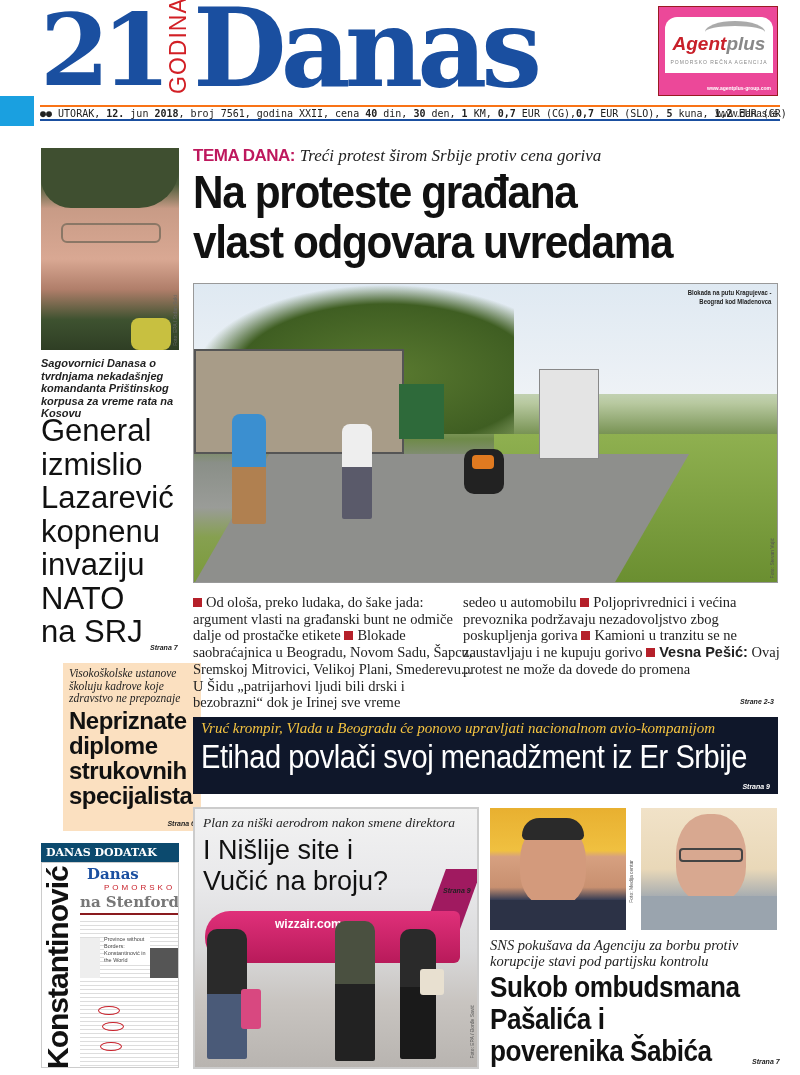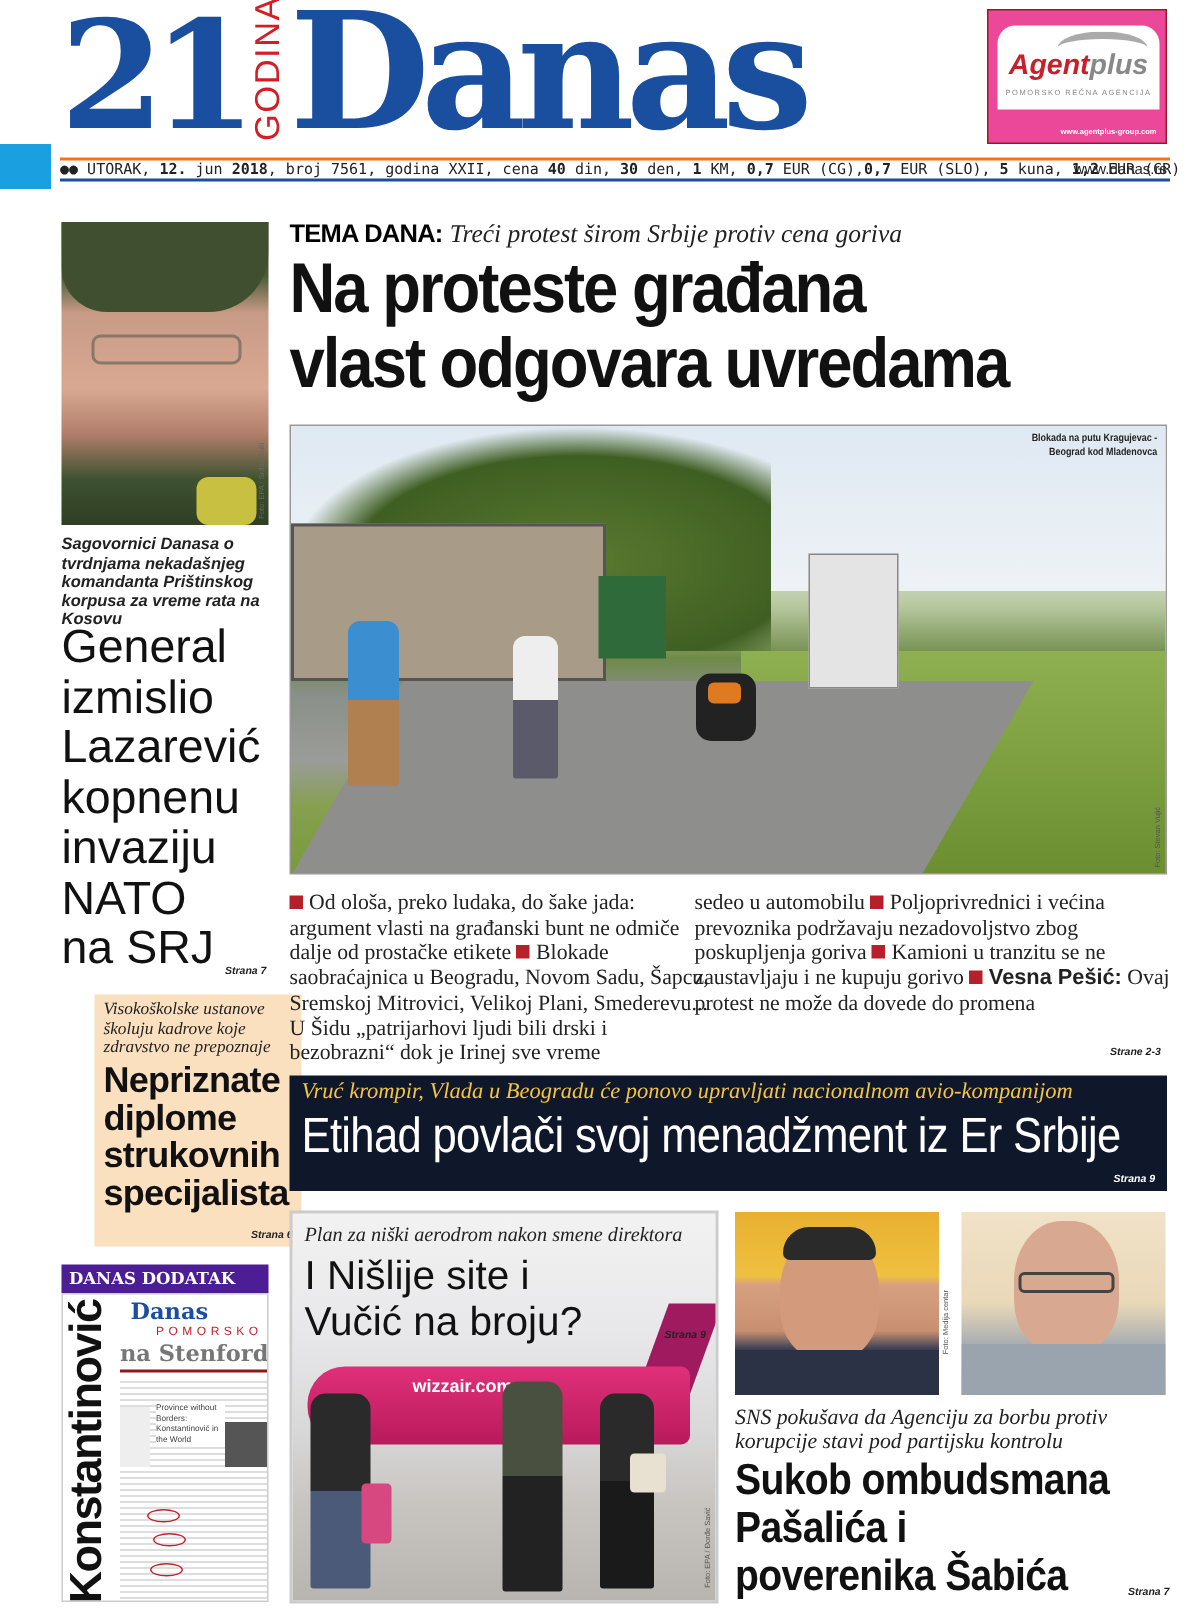--- a/index.html
+++ b/index.html
@@ -30,37 +30,37 @@
   .gen-photo .beret { position: absolute; left: 0; top: 0; width: 138px; height: 60px; background: #3f4f30; border-radius: 0 0 40px 30px; }
   .gen-photo .glasses { position: absolute; left: 20px; top: 75px; width: 100px; height: 20px; border: 2px solid #8a7766; border-radius: 6px; }
   .gen-photo .mic { position: absolute; left: 90px; top: 170px; width: 40px; height: 32px; background: #c8c040; border-radius: 8px; }
   .photo-credit-v { font-size: 5px; color: #666; writing-mode: vertical-rl; transform: rotate(180deg); }
   .gen-kicker { left: 41px; top: 357px; width: 150px; font-family: "Liberation Sans", sans-serif; font-style: italic; font-weight: bold; font-size: 11px; line-height: 12.5px; color: #222; }
   .gen-headline { left: 41px; top: 414px; width: 150px; font-family: "Liberation Sans", sans-serif; font-size: 31px; line-height: 33.5px; color: #111; }
   .strana { font-family: "Liberation Sans", sans-serif; font-style: italic; font-weight: bold; font-size: 7px; color: #222; }
   .diploma-box { left: 41px; top: 663px; width: 138px; height: 168px; background: #fbe0c0; padding: 4px 6px; margin-left: 22px; }
   .diploma-kicker { font-family: "Liberation Serif", serif; font-style: italic; font-size: 11.5px; line-height: 12.5px; color: #222; }
   .diploma-headline { font-family: "Liberation Sans", sans-serif; font-weight: bold; font-size: 24px; line-height: 25px; color: #111; margin-top: 3px; letter-spacing: -0.5px; }
-  .dodatak-header { left: 41px; top: 843px; width: 138px; height: 19px; background: #4c1d95; color: #fff; font-family: "DejaVu Serif", serif; font-weight: bold; font-size: 11px; line-height: 19px; padding-left: 5px; }
+  .dodatak-header { left: 41px; top: 843px; width: 138px; height: 19px; background: #0c4a6e; color: #fff; font-family: "DejaVu Serif", serif; font-weight: bold; font-size: 11px; line-height: 19px; padding-left: 5px; }
   .dodatak-body { left: 41px; top: 862px; width: 138px; height: 206px; background: #fff; border: 1px solid #ccc; overflow: hidden; }
   .kons-v { position: absolute; left: 0; top: 0; width: 32px; height: 206px; }
   .kons-v span { position: absolute; left: 0; bottom: 0; transform: rotate(-90deg); transform-origin: 0 0; width: 206px; font-family: "Liberation Sans", sans-serif; font-weight: bold; font-size: 30px; line-height: 32px; color: #111; letter-spacing: -1px; top: 206px; }
   .dod-danas { position: absolute; left: 45px; top: 2px; font-family: "DejaVu Serif", serif; font-weight: bold; font-size: 15px; color: #1a4fa0; }
   .dod-specijal { position: absolute; left: 62px; top: 20px; font-size: 8px; letter-spacing: 3px; color: #c8202a; }
   .dod-stenford { position: absolute; left: 38px; top: 30px; font-family: "DejaVu Serif", serif; font-weight: bold; font-size: 15px; color: #777; white-space: nowrap; }
   .dod-redline { position: absolute; left: 38px; top: 50px; width: 98px; height: 2px; background: #8a1a1e; }
   .dod-page { position: absolute; left: 38px; top: 55px; width: 98px; height: 148px; background: repeating-linear-gradient(180deg, #fff 0px, #fff 3px, #ddd 3px, #ddd 4px); }
   .dod-page .pic { position: absolute; left: 70px; top: 30px; width: 28px; height: 30px; background: #555; }
   .dod-page .side { position: absolute; left: 0; top: 20px; width: 20px; height: 40px; background: #eee; }
   .dod-page .title { position: absolute; left: 24px; top: 18px; font-size: 5.5px; color: #444; width: 46px; line-height: 7px; background:#fff; }
   .circle { position: absolute; width: 22px; height: 9px; border: 1px solid #c8202a; border-radius: 50%; }
 
   
   .tema { left: 193px; top: 146px; font-size: 17px; line-height: 20px; white-space: nowrap; }
-  .tema .label { font-family: "Liberation Sans", sans-serif; font-weight: bold; color: #000000; letter-spacing: -0.5px; }
+  .tema .label { font-family: "Liberation Sans", sans-serif; font-weight: bold; color: #be185d; letter-spacing: -0.5px; }
   .tema .kicker { font-family: "Liberation Serif", serif; font-style: italic; color: #222; }
   .main-headline { left: 193px; top: 167px; width: 590px; font-family: "Liberation Sans", sans-serif; font-weight: bold; font-size: 47px; line-height: 50px; color: #111; letter-spacing: -1.5px; transform: scaleX(0.9); transform-origin: 0 0; white-space: nowrap; }
   .main-photo { left: 193px; top: 283px; width: 585px; height: 300px; overflow: hidden; background: linear-gradient(180deg, #cfe0ee 0%, #e6eef5 25%, #b8c9a0 40%, #6e8a48 52%, #8a8f88 60%, #9a9c98 75%, #86a050 85%, #7a9a3a 100%); border: 1px solid #999; }
   .main-photo .sky { position: absolute; left: 0; top: 0; width: 585px; height: 110px; background: linear-gradient(180deg, #dfe9f2, #eef2f6); }
   .main-photo .trees { position: absolute; left: 0; top: 0; width: 320px; height: 150px; background: radial-gradient(ellipse at 60% 60%, #5a7a30 0%, #3f5e22 55%, transparent 70%); }
   .main-photo .road { position: absolute; left: 0; top: 170px; width: 420px; height: 130px; background: #8e8f8c; transform: skewX(-30deg); transform-origin: 0 100%; }
   .main-photo .grass { position: absolute; left: 300px; top: 150px; width: 285px; height: 150px; background: linear-gradient(180deg, #8fb050, #6a8e30); }
   .main-photo .truck1 { position: absolute; left: 0; top: 65px; width: 210px; height: 105px; background: #a89c88; border: 2px solid #555; }
   .main-photo .truck2 { position: absolute; left: 205px; top: 100px; width: 45px; height: 55px; background: #2e6a3a; }
   .main-photo .truck3 { position: absolute; left: 345px; top: 85px; width: 60px; height: 90px; background: #e4e4e4; border: 1px solid #888; }

